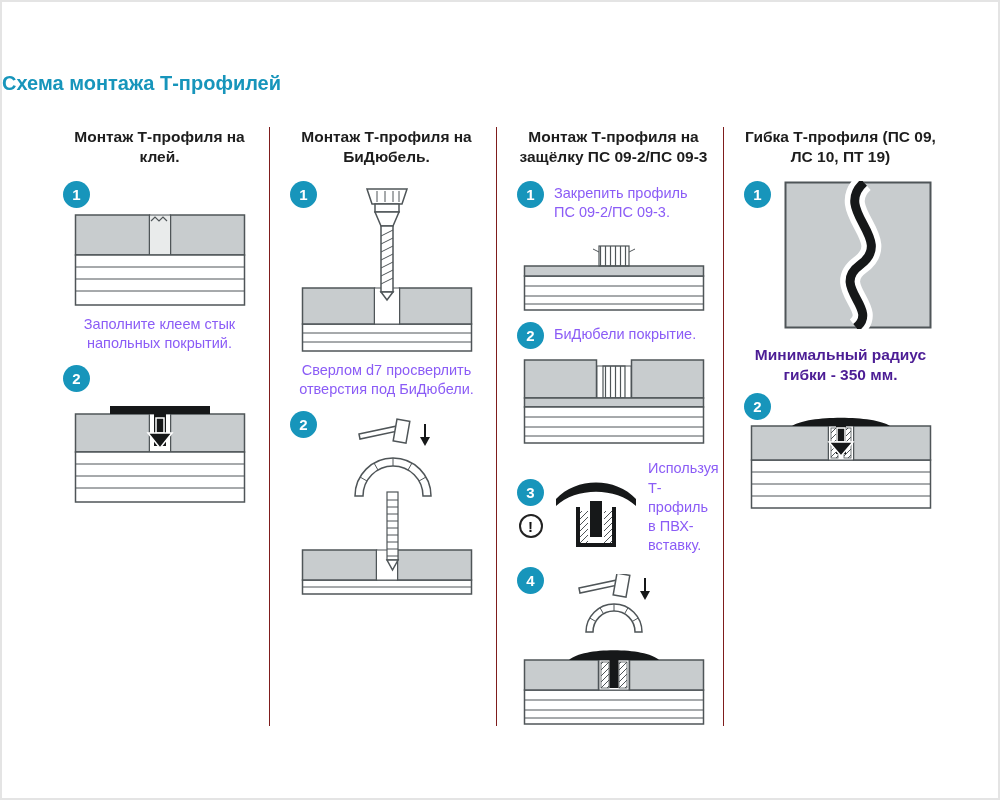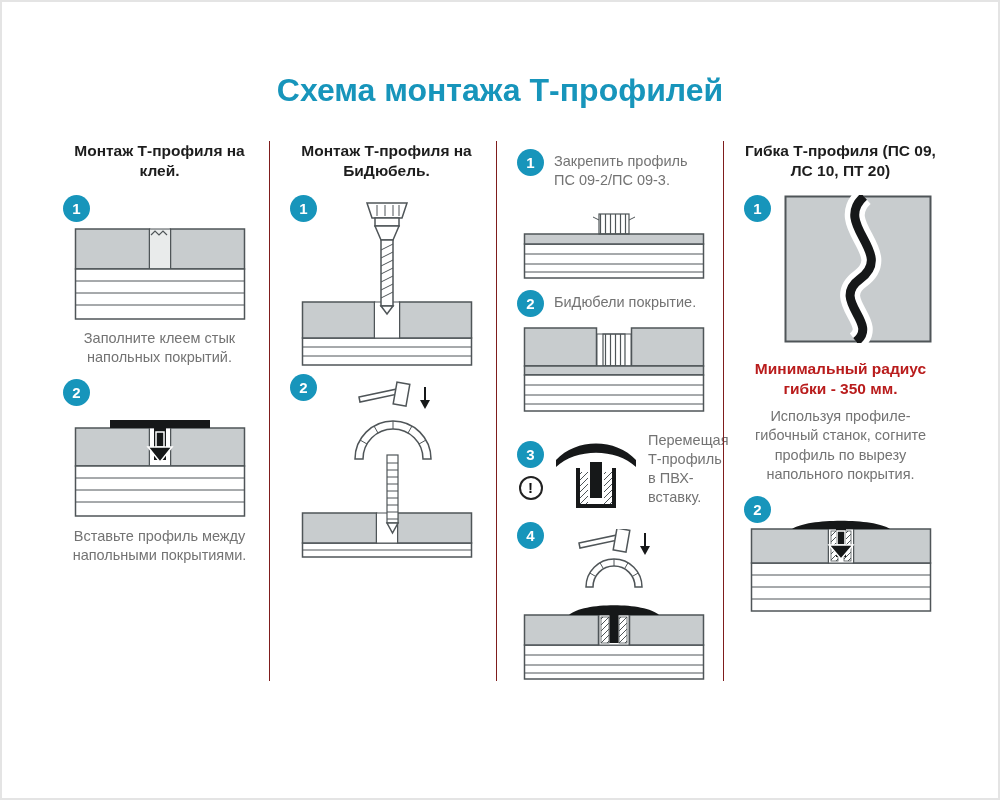--- a/index.html
+++ b/index.html
@@ -1,37 +1,37 @@
 <!DOCTYPE html>
 <html><head>
 <meta charset="utf-8">
 <style>
   * { box-sizing: border-box; }
   html, body { margin:0; padding:0; background:#fff; overflow:hidden; }
   body { width:1000px; height:800px; font-family:"Liberation Sans", sans-serif; color:#333; }
   .page { width:1000px; height:800px; border:2px solid #e4e4e4; padding-top:70px; background:#fff; overflow:hidden; }
-  .title { margin:0; text-align:center; font-size:32px; font-weight:700; color:#1795bb; }
+  .title { margin:0; text-align:left; font-size:20px; font-weight:700; color:#1795bb; }
   .columns { display:flex; align-items:stretch; margin:32px 48px 0; }
   .col { flex:1; padding:0 13px; min-width:0; }
   .col + .col { border-left:1px solid #7f1d1d;padding-left:20px; }
   .col-heading { margin:0 0 12px; font-size:15.5px; font-weight:700; text-align:center; color:#1d1d1d; line-height:1.28; min-height:42px; }
   .badge { width:27px; height:27px; border-radius:50%; background:#1795bb; color:#fff; font-size:15px; font-weight:700;
            display:flex; align-items:center; justify-content:center; flex:0 0 27px; }
   .step { margin-top:6px; }
   .illus { text-align:center; margin-top:2px; }
   .illus-raise { margin-top:-20px; }
-  .caption { margin:7px 0 12px; font-size:14.5px; line-height:1.32; text-align:center; color:#737373; }
+  .caption { margin:7px 0 12px; font-size:14.5px; line-height:1.32; text-align:center; color:#8b5cf6; }
   .caption-left { text-align:left; margin:3px 0 6px; }
   .step-line { display:flex; gap:10px; align-items:flex-start; margin-top:8px; }
   .step3 { display:flex; gap:6px; align-items:center; margin-top:8px; }
   .step3-left { display:flex; flex-direction:column; gap:8px; align-items:center; flex:0 0 27px; }
   .step3 .caption-left { flex:1; }
   .warning-icon { width:24px; height:24px; border:2.5px solid #222; border-radius:50%;
                   display:flex; align-items:center; justify-content:center; font-weight:700; font-size:15px; color:#111; }
-  .note { font-weight:700; text-align:center; font-size:15.5px; line-height:1.3; margin:16px 0 8px; color:#b91c1c; }
+  .note { font-weight:700; text-align:center; font-size:15.5px; line-height:1.3; margin:16px 0 8px; color:#4c1d95; }
   .row-top { display:flex; gap:8px; align-items:flex-start; }
   .row-top .illus { flex:1; margin-top:0; }
   svg { display:inline-block; vertical-align:top; }
   svg .slab { fill:#c8ccce; stroke:#4f5558; stroke-width:1.5; }
   svg .lineart { fill:#fff; stroke:#4f5558; stroke-width:1.5; }
   svg .thin { stroke:#4f5558; stroke-width:1; }
   svg .black { fill:#161819; }
   .defs-holder { position:absolute; width:0; height:0; overflow:hidden; }
 </style>
 </head>
@@ -90,21 +90,20 @@
             <g>
               <rect x="36" y="12" width="100" height="8" class="black"></rect>
               <rect x="80" y="20" width="12" height="32" class="black"></rect>
             </g>
             <g stroke="#fff" stroke-width="1.5" fill="#161819">
               <rect x="82" y="24" width="8" height="15"></rect>
               <polygon points="74,39 98,39 86,54"></polygon>
             </g>
           </svg>
         </div>
-        <p class="caption">Вставьте профиль между напольными покрытиями.</p>
       </div>
     </section>
 
     <section class="col">
       <h2 class="col-heading">Монтаж Т-профиля на БиДюбель.</h2>
 
       <div class="step">
         <div class="badge">1</div>
         <div class="illus illus-raise">
           <svg width="172" height="166" viewBox="0 0 172 166">
@@ -127,20 +126,21 @@
               <line x1="80" y1="56" x2="92" y2="50" class="thin"></line>
               <line x1="80" y1="64" x2="92" y2="58" class="thin"></line>
               <line x1="80" y1="72" x2="92" y2="66" class="thin"></line>
               <line x1="80" y1="80" x2="92" y2="74" class="thin"></line>
               <line x1="80" y1="88" x2="92" y2="82" class="thin"></line>
               <line x1="80" y1="96" x2="92" y2="90" class="thin"></line>
               <polygon points="80,104 92,104 86,112" class="lineart"></polygon>
             </g>
           </svg>
         </div>
+        <p class="caption">Сверлом d7 просверлить отверстия под БиДюбели.</p>
       </div>
 
       <div class="step">
         <div class="badge">2</div>
         <div class="illus illus-raise">
           <svg width="172" height="178" viewBox="0 0 172 178">
             <rect x="1.5" y="162" width="169" height="14" class="lineart"></rect>
             <line x1="1.5" y1="169" x2="170.5" y2="169" class="thin"></line>
             <rect x="1.5" y="132" width="74" height="30" class="slab"></rect>
             <rect x="96.5" y="132" width="74" height="30" class="slab"></rect>
@@ -173,20 +173,21 @@
             <g>
               <line x1="124" y1="6" x2="124" y2="20" stroke="#161819" stroke-width="2"></line>
               <polygon points="119,19 129,19 124,28" class="black"></polygon>
             </g>
           </svg>
         </div>
       </div>
     </section>
 
     <section class="col">
+      <h2 class="col-heading">Монтаж Т-профиля на защёлку ПС 09-2/ПС 09-3</h2>
 
       <div class="step-line">
         <div class="badge">1</div>
         <p class="caption caption-left">Закрепить профиль ПС 09-2/ПС 09-3.</p>
       </div>
       <div class="illus">
         <svg width="182" height="84" viewBox="0 0 182 84">
           <rect x="1.5" y="46" width="179" height="34" class="lineart"></rect>
           <line x1="1.5" y1="56" x2="180.5" y2="56" class="thin"></line>
           <line x1="1.5" y1="66" x2="180.5" y2="66" class="thin"></line>
@@ -231,21 +232,21 @@
               <path d="M6,34 C26,12 66,12 86,34 L86,41 C66,22 26,22 6,41 Z" class="black"></path>
               <rect x="40" y="36" width="12" height="36" class="black"></rect>
             </g>
             <g>
               <path d="M28,42 L28,80 L64,80 L64,42" fill="none" stroke="#161819" stroke-width="4"></path>
               <rect x="30" y="46" width="8" height="32" fill="url(#hatchD)"></rect>
               <rect x="54" y="46" width="8" height="32" fill="url(#hatchD)"></rect>
             </g>
           </svg>
         </div>
-        <p class="caption caption-left">Перемещая Т-профиль в ПВХ-вставку.</p>
+        <p class="caption caption-left">Используя Т-профиль в ПВХ-вставку.</p>
       </div>
 
       <div class="step">
         <div class="badge">4</div>
         <div class="illus illus-raise">
           <svg width="182" height="152" viewBox="0 0 182 152">
             <rect x="1.5" y="116" width="179" height="34" class="lineart"></rect>
             <line x1="1.5" y1="126" x2="180.5" y2="126" class="thin"></line>
             <line x1="1.5" y1="136" x2="180.5" y2="136" class="thin"></line>
             <line x1="1.5" y1="144" x2="180.5" y2="144" class="thin"></line>
@@ -273,37 +274,36 @@
             <g>
               <line x1="122" y1="4" x2="122" y2="18" stroke="#161819" stroke-width="2"></line>
               <polygon points="117,17 127,17 122,26" class="black"></polygon>
             </g>
           </svg>
         </div>
       </div>
     </section>
 
     <section class="col">
-      <h2 class="col-heading">Гибка Т-профиля (ПС 09, ЛС 10, ПТ 20)</h2>
+      <h2 class="col-heading">Гибка Т-профиля (ПС 09, ЛС 10, ПТ 19)</h2>
 
       <div class="step row-top">
         <div class="badge">1</div>
         <div class="illus">
           <svg width="148" height="148" viewBox="0 0 148 148">
             <rect x="1.5" y="1.5" width="145" height="145" fill="#c8ccce" stroke="#4f5558" stroke-width="2"></rect>
             <g>
               <path d="M80,1.5 C48,30 112,58 76,84 C46,106 96,128 72,146.5" stroke="#ffffff" stroke-width="20" fill="none"></path>
               <path d="M80,1.5 C48,30 112,58 76,84 C46,106 96,128 72,146.5" stroke="#161819" stroke-width="9" fill="none"></path>
             </g>
           </svg>
         </div>
       </div>
 
       <p class="note">Минимальный радиус гибки - 350 мм.</p>
-      <p class="caption">Используя профиле-гибочный станок, согните профиль по вырезу напольного покрытия.</p>
 
       <div class="step">
         <div class="badge">2</div>
         <div class="illus illus-raise">
           <svg width="182" height="112" viewBox="0 0 182 112">
             <rect x="1.5" y="60" width="179" height="48" class="lineart"></rect>
             <line x1="1.5" y1="72" x2="180.5" y2="72" class="thin"></line>
             <line x1="1.5" y1="84" x2="180.5" y2="84" class="thin"></line>
             <line x1="1.5" y1="96" x2="180.5" y2="96" class="thin"></line>
             <rect x="1.5" y="26" width="77" height="34" class="slab"></rect>

